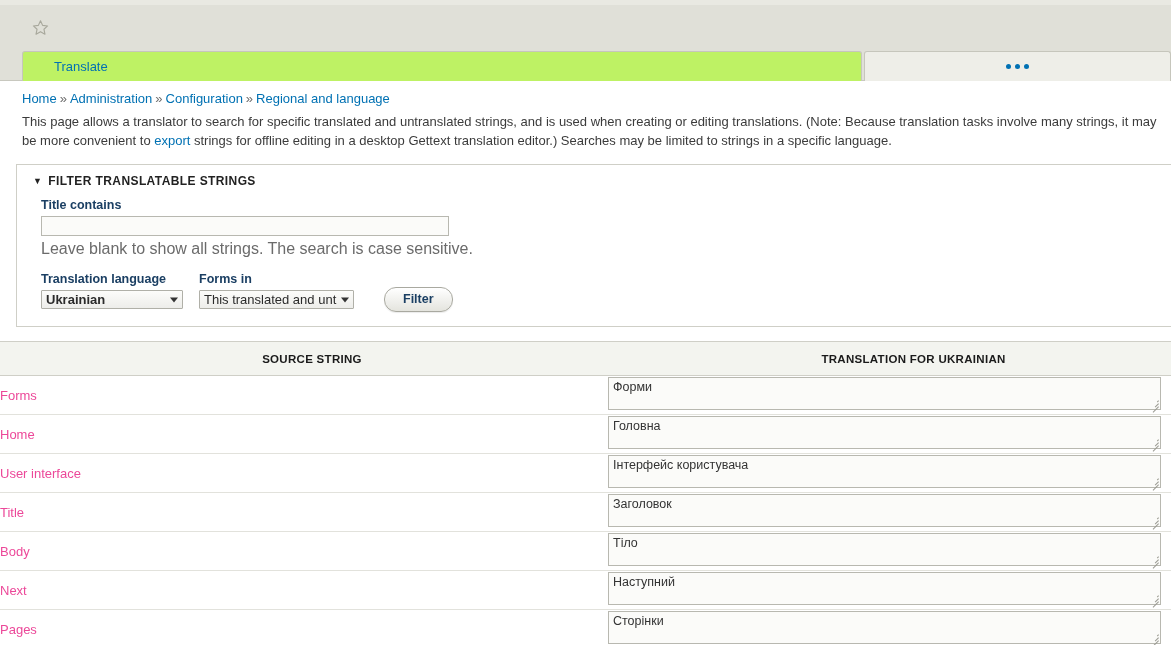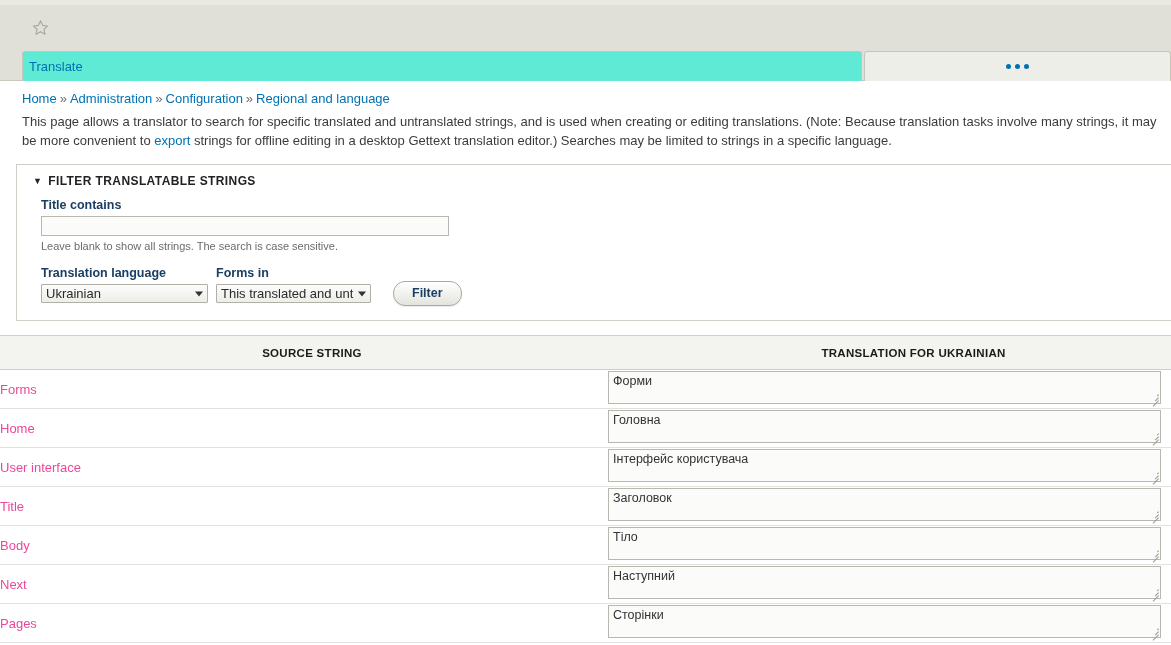--- a/index.html
+++ b/index.html
@@ -47,25 +47,25 @@
 
   
   .tabs {
     display: flex;
     align-items: flex-end;
     padding: 0 0 0 22px;
     position: relative;
     height: 31px;
   }
   .tab {
-    background: #5eead4;
+    background: #bef264;
     border: 1px solid #c6c6bc;
     border-bottom: none;
     border-radius: 3px 3px 0 0;
-    padding: 0 6px;
+    padding: 0 31px;
     height: 30px;
     line-height: 30px;
     font-size: 13px;
     color: #0071b3;
     min-width: 840px;
     box-sizing: border-box;
     cursor: pointer;
   }
   .tab-ellipsis {
     background: #eeeee8;
@@ -165,30 +165,30 @@
     height: 20px;
     border: 1px solid #b8b8b0;
     background: #fbfbf9;
     font-family: "Liberation Sans", sans-serif;
     font-size: 13px;
     padding: 1px 4px;
     box-sizing: border-box;
     color: #333;
   }
   .form-help {
-    font-size: 11px;
+    font-size: 16px;
     color: #6b6b6b;
     margin-top: 4px;
   }
 
   .filter-row {
     display: flex;
     align-items: flex-end;
     margin-top: 14px;
-    gap: 0;
+    gap: 8px;
   }
   .filter-col {
     margin-right: 8px;
   }
   .select-box {
     appearance: none;
     -webkit-appearance: none;
     border: 1px solid #b0b0a8;
     background: linear-gradient(#fcfcfa, #ededea);
     font-family: "Liberation Sans", sans-serif;
@@ -214,21 +214,21 @@
     right: 5px;
     top: 50%;
     transform: translateY(-50%);
     width: 0;
     height: 0;
     border-left: 4px solid transparent;
     border-right: 4px solid transparent;
     border-top: 5px solid #333333;
     pointer-events: none;
   }
-  .sel-lang { width: 167px; }
+  .sel-lang { width: 142px; font-weight: bold; }
   .sel-search { width: 155px; }
 
   .filter-button {
     margin-left: 14px;
     border: 1px solid #a9a9a0;
     border-radius: 12px;
     background: linear-gradient(#ffffff, #e4e4de);
     font-family: "Liberation Sans", sans-serif;
     font-size: 12.5px;
     font-weight: bold;

